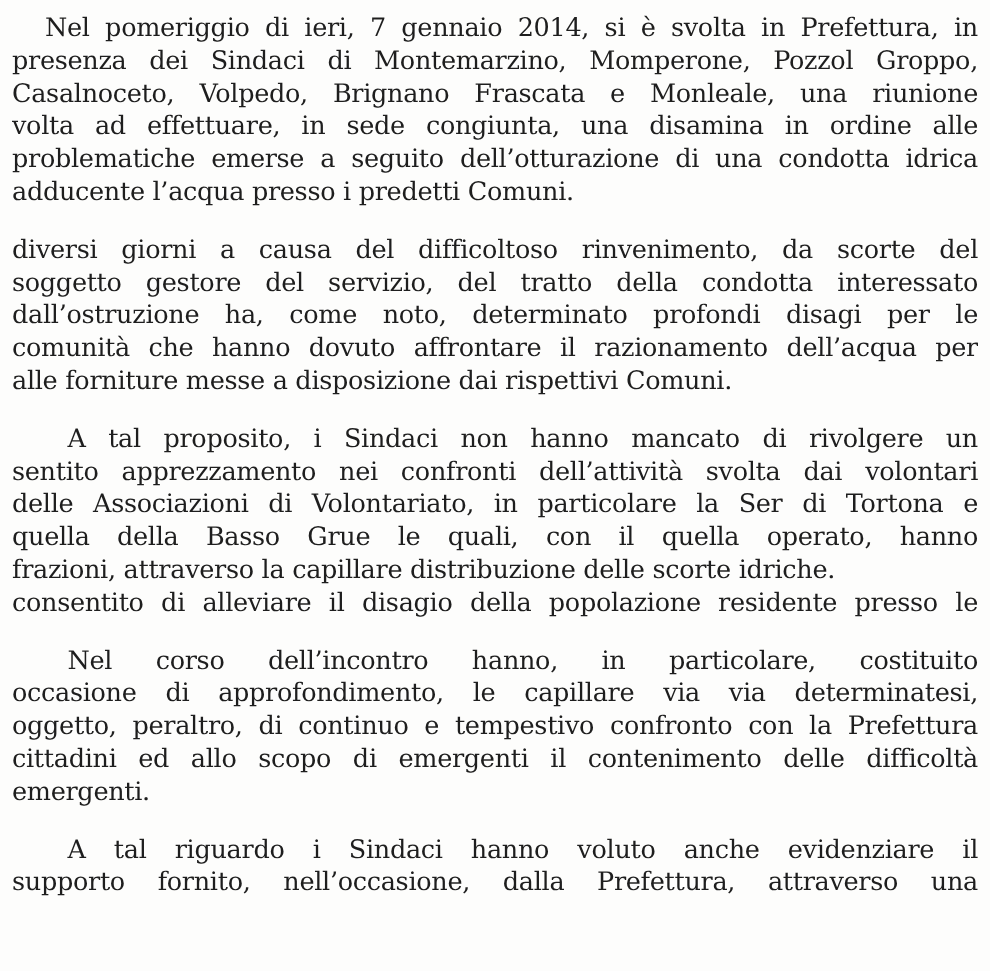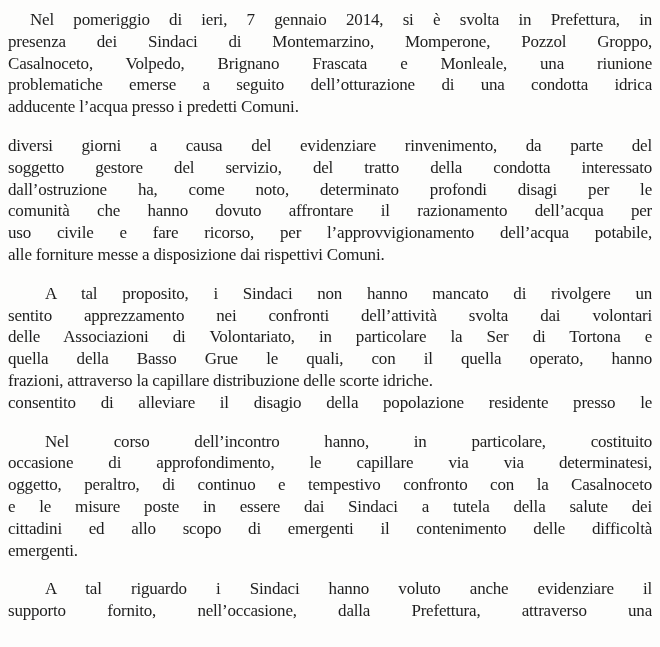--- a/index.html
+++ b/index.html
@@ -19,68 +19,66 @@
     line-height: 21.8px;
     letter-spacing: -0.2px;
     overflow: hidden;
   }
   .para { margin: 0; }
   .line {
     white-space: nowrap;
     overflow: hidden;
     text-align: justify;
     text-align-last: justify;
-    font-family: Liberation Serif, serif;
   }
   .line.last {
     text-align-last: left;
   }
   .ind1 { padding-left: 22px; }
   .ind2 { padding-left: 37px; }
 </style>
 </head>
 <body>
 
 <div class="page">
 
   <p class="para">
     </p>
     <div class="line ind1">Nel pomeriggio di ieri, 7 gennaio 2014, si è svolta in Prefettura, in</div>
     <div class="line">presenza dei Sindaci di Montemarzino, Momperone, Pozzol Groppo,</div>
     <div class="line">Casalnoceto, Volpedo, Brignano Frascata e Monleale, una riunione</div>
+    <div class="line">volta ad effettuare, in sede congiunta, una disamina in ordine alle</div>
     <div class="line">problematiche emerse a seguito dell’otturazione di una condotta idrica</div>
     <div class="line last">adducente l’acqua presso i predetti Comuni.</div>
   <p></p>
 
   <p class="para">
     </p>
-    <div class="line">diversi giorni a causa del evidenziare rinvenimento, da parte del</div>
+    <div class="line">diversi giorni a causa del difficoltoso rinvenimento, da scorte del</div>
     <div class="line">soggetto gestore del servizio, del tratto della condotta interessato</div>
     <div class="line">dall’ostruzione ha, come noto, determinato profondi disagi per le</div>
     <div class="line">comunità che hanno dovuto affrontare il razionamento dell’acqua per</div>
-    <div class="line">uso civile e fare ricorso, per l’approvvigionamento dell’acqua potabile,</div>
     <div class="line last">alle forniture messe a disposizione dai rispettivi Comuni.</div>
   <p></p>
 
   <p class="para">
     </p>
     <div class="line ind2">A tal proposito, i Sindaci non hanno mancato di rivolgere un</div>
     <div class="line">sentito apprezzamento nei confronti dell’attività svolta dai volontari</div>
     <div class="line">delle Associazioni di Volontariato, in particolare la Ser di Tortona e</div>
     <div class="line">quella della Basso Grue le quali, con il quella operato, hanno</div>
     <div class="line last">frazioni, attraverso la capillare distribuzione delle scorte idriche.</div>
     <div class="line">consentito di alleviare il disagio della popolazione residente presso le</div>
   <p></p>
 
   <p class="para">
     </p>
     <div class="line ind2">Nel corso dell’incontro hanno, in particolare, costituito</div>
     <div class="line">occasione di approfondimento, le capillare via via determinatesi,</div>
-    <div class="line">oggetto, peraltro, di continuo e tempestivo confronto con la Casalnoceto</div>
-    <div class="line">e le misure poste in essere dai Sindaci a tutela della salute dei</div>
+    <div class="line">oggetto, peraltro, di continuo e tempestivo confronto con la Prefettura</div>
     <div class="line">cittadini ed allo scopo di emergenti il contenimento delle difficoltà</div>
     <div class="line last">emergenti.</div>
   <p></p>
 
   <p class="para">
     </p>
     <div class="line ind2">A tal riguardo i Sindaci hanno voluto anche evidenziare il</div>
     <div class="line">supporto fornito, nell’occasione, dalla Prefettura, attraverso una</div>
 
   <p></p>

